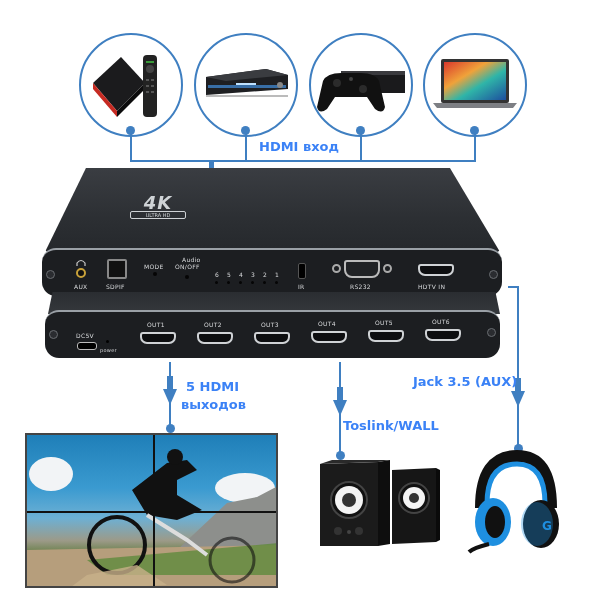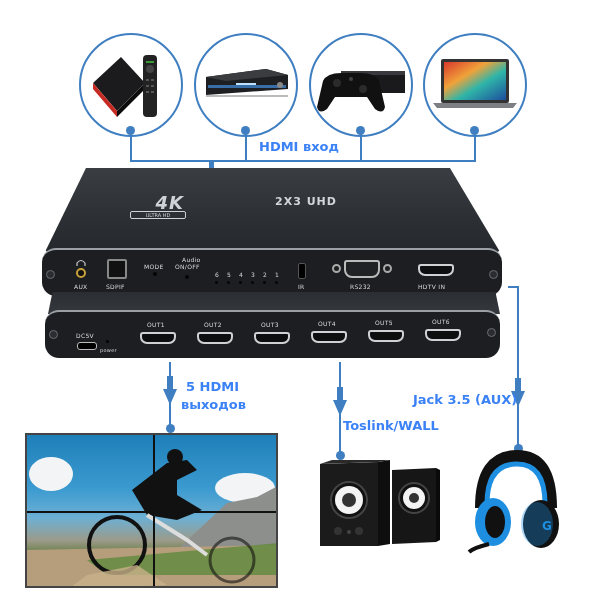--- a/index.html
+++ b/index.html
@@ -96,25 +96,24 @@
 <div class="vline" style="left:474px;top:130px;height:32px;"></div>
 
 <div class="hline" style="left:130px;top:160px;width:346px;"></div>
 <div class="abs" style="left:209px;top:160px;width:5px;height:10px;background:#3f7fc1;"></div>
 
 <div class="label-blue" style="left:259px;top:139px;font-size:13px;">HDMI вход</div>
 
 <div class="dev-top-surface"></div>
 
 <div class="abs" style="left:128px;top:196px;width:60px;height:22px;">
-  <div style="position:absolute;left:4px;top:-4px;width:52px;text-align:right;color:#cfd3d6;font-weight:bold;font-size:18px;font-style:italic;letter-spacing:1px;">4K</div>
+  <div style="position:absolute;left:4px;top:-4px;width:52px;text-align:center;color:#cfd3d6;font-weight:bold;font-size:18px;font-style:italic;letter-spacing:1px;">4K</div>
   <div style="position:absolute;left:2px;top:15px;width:54px;text-align:center;font-size:5px;color:#cfd3d6;border:1px solid #cfd3d6;border-radius:2px;">ULTRA HD</div>
 </div>
 <div class="abs" style="left:196px;top:196px;width:220px;text-align:center;color:#d3d6d9;font-weight:bold;">
-  <div style="font-size:11px;letter-spacing:1px;line-height:12px;">2X3 UHD</div>
 </div>
 
 <div class="dev-front" style="left:42px;top:248px;width:460px;height:46px;">
   <div class="screw" style="left:4px;top:20px;"></div>
   <div class="screw" style="right:4px;top:20px;"></div>
 
   <svg class="abs" style="left:34px;top:9px;" width="10" height="8" viewBox="0 0 10 8">
       <path d="M1,7 V4 Q5,-1 9,4 V7" stroke="#ccc" fill="none" stroke-width="1.2"></path>
     </svg>
   <div class="abs" style="left:34px;top:18px;width:10px;height:10px;border-radius:50%;border:2px solid #c9a23a;box-sizing:border-box;background:#111;"></div>
@@ -192,21 +191,21 @@
 <div class="arrowshaft" style="left:337px;top:387px;height:14px;"></div>
 <div class="arrowhead" style="left:333px;top:400px;"></div>
 <div class="dot" style="left:336px;top:451px;"></div>
 <div class="label-blue" style="left:343px;top:418px;font-size:13px;">Toslink/WALL</div>
 
 <div class="hline" style="left:508px;top:286px;width:11px;"></div>
 <div class="vline" style="left:517px;top:286px;height:162px;"></div>
 <div class="arrowshaft" style="left:515px;top:378px;height:14px;"></div>
 <div class="arrowhead" style="left:511px;top:391px;"></div>
 <div class="dot" style="left:514px;top:444px;"></div>
-<div class="label-blue" style="left:413px;top:392px;font-size:13px;">Jack 3.5 (AUX)</div>
+<div class="label-blue" style="left:413px;top:374px;font-size:13px;">Jack 3.5 (AUX)</div>
 
 <div class="wall">
   <div class="cloud" style="left:2px;top:22px;width:44px;height:34px;"></div>
   <div class="cloud" style="left:188px;top:38px;width:60px;height:30px;"></div>
   <svg class="abs" style="left:0;top:0;" width="253" height="155" viewBox="0 0 253 155">
     <polygon points="150,115 200,68 230,62 253,50 253,120" fill="#8d8f8c"></polygon>
     <polygon points="0,115 253,110 253,155 0,155" fill="#b69e7c"></polygon>
     <polygon points="60,125 253,108 253,140 80,140" fill="#5f8a3c" opacity="0.8"></polygon>
 
     <circle cx="90" cy="110" r="28" fill="none" stroke="#111" stroke-width="4"></circle>

